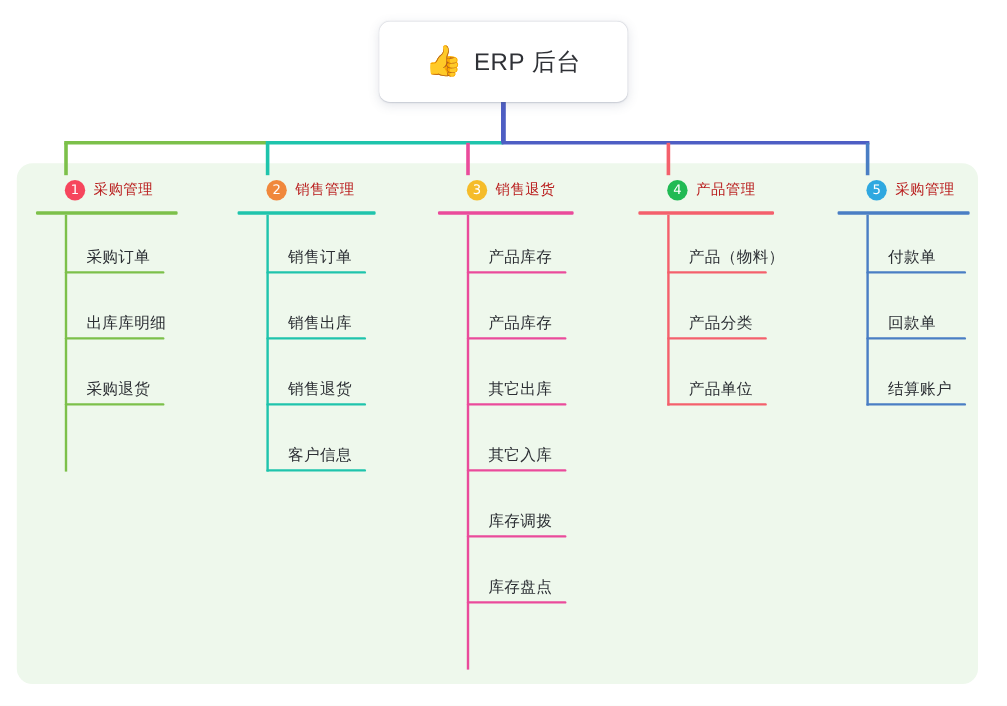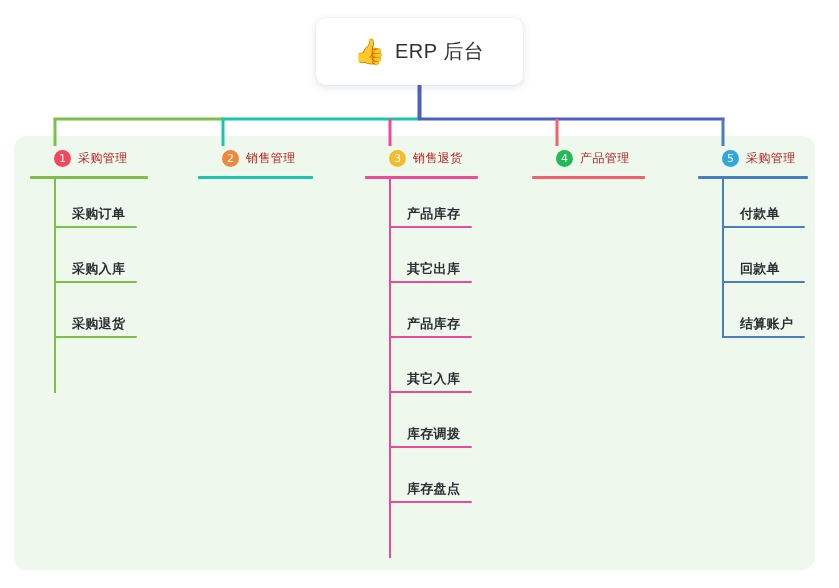--- a/index.html
+++ b/index.html
@@ -97,21 +97,20 @@
     letter-spacing: 0.4px;
   }
   .head-rule {
     height: 3px;
     border-radius: 1px;
     margin-top: 6px;
   }
   .items {
     position: relative;
     margin-top: 0;
-    font-weight: bold;
   }
   .spine {
     position: absolute;
     left: 24px;
     top: 0;
     width: 2px;
   }
   .leaf {
     position: relative;
     height: 55px;
@@ -164,54 +163,73 @@
         <span class="col-title">采购管理</span>
       </div>
       <div class="head-rule" style="background: rgb(124, 192, 74); width: 118px;"></div>
       <div class="items">
         <div class="spine" style="background: rgb(124, 192, 74); height: 214px;"></div>
         <div class="leaf">
           <span class="leaf-label">采购订单</span>
           <div class="leaf-rule" style="background: rgb(124, 192, 74);"></div>
         </div>
         <div class="leaf">
-          <span class="leaf-label">采购入库</span>
+          <span class="leaf-label">出库库明细</span>
           <div class="leaf-rule" style="background: rgb(124, 192, 74);"></div>
         </div>
         <div class="leaf">
           <span class="leaf-label">采购退货</span>
           <div class="leaf-rule" style="background: rgb(124, 192, 74);"></div>
         </div>
       </div>
     </div>
     <div class="column" style="left: 198px; top: 146px;">
       <div class="col-head">
         <span class="badge" style="background: rgb(240, 136, 60);">2</span>
         <span class="col-title">销售管理</span>
       </div>
       <div class="head-rule" style="background: rgb(31, 196, 172); width: 115px;"></div>
+      <div class="items">
+        <div class="spine" style="background: rgb(31, 196, 172); height: 214px;"></div>
+        <div class="leaf">
+          <span class="leaf-label">销售订单</span>
+          <div class="leaf-rule" style="background: rgb(31, 196, 172);"></div>
+        </div>
+        <div class="leaf">
+          <span class="leaf-label">销售出库</span>
+          <div class="leaf-rule" style="background: rgb(31, 196, 172);"></div>
+        </div>
+        <div class="leaf">
+          <span class="leaf-label">销售退货</span>
+          <div class="leaf-rule" style="background: rgb(31, 196, 172);"></div>
+        </div>
+        <div class="leaf">
+          <span class="leaf-label">客户信息</span>
+          <div class="leaf-rule" style="background: rgb(31, 196, 172);"></div>
+        </div>
+      </div>
     </div>
     <div class="column" style="left: 365px; top: 146px;">
       <div class="col-head">
         <span class="badge" style="background: rgb(245, 188, 42);">3</span>
         <span class="col-title">销售退货</span>
       </div>
       <div class="head-rule" style="background: rgb(234, 75, 155); width: 113px;"></div>
       <div class="items">
         <div class="spine" style="background: rgb(234, 75, 155); height: 379px;"></div>
         <div class="leaf">
           <span class="leaf-label">产品库存</span>
           <div class="leaf-rule" style="background: rgb(234, 75, 155);"></div>
         </div>
         <div class="leaf">
+          <span class="leaf-label">产品库存</span>
+          <div class="leaf-rule" style="background: rgb(234, 75, 155);"></div>
+        </div>
+        <div class="leaf">
           <span class="leaf-label">其它出库</span>
-          <div class="leaf-rule" style="background: rgb(234, 75, 155);"></div>
-        </div>
-        <div class="leaf">
-          <span class="leaf-label">产品库存</span>
           <div class="leaf-rule" style="background: rgb(234, 75, 155);"></div>
         </div>
         <div class="leaf">
           <span class="leaf-label">其它入库</span>
           <div class="leaf-rule" style="background: rgb(234, 75, 155);"></div>
         </div>
         <div class="leaf">
           <span class="leaf-label">库存调拨</span>
           <div class="leaf-rule" style="background: rgb(234, 75, 155);"></div>
         </div>
@@ -220,20 +238,35 @@
           <div class="leaf-rule" style="background: rgb(234, 75, 155);"></div>
         </div>
       </div>
     </div>
     <div class="column" style="left: 532px; top: 146px;">
       <div class="col-head">
         <span class="badge" style="background: rgb(33, 186, 84);">4</span>
         <span class="col-title">产品管理</span>
       </div>
       <div class="head-rule" style="background: rgb(244, 96, 108); width: 113px;"></div>
+      <div class="items">
+        <div class="spine" style="background: rgb(244, 96, 108); height: 159px;"></div>
+        <div class="leaf">
+          <span class="leaf-label">产品（物料）</span>
+          <div class="leaf-rule" style="background: rgb(244, 96, 108);"></div>
+        </div>
+        <div class="leaf">
+          <span class="leaf-label">产品分类</span>
+          <div class="leaf-rule" style="background: rgb(244, 96, 108);"></div>
+        </div>
+        <div class="leaf">
+          <span class="leaf-label">产品单位</span>
+          <div class="leaf-rule" style="background: rgb(244, 96, 108);"></div>
+        </div>
+      </div>
     </div>
     <div class="column" style="left: 698px; top: 146px;">
       <div class="col-head">
         <span class="badge" style="background: rgb(47, 168, 224);">5</span>
         <span class="col-title">采购管理</span>
       </div>
       <div class="head-rule" style="background: rgb(74, 126, 196); width: 110px;"></div>
       <div class="items">
         <div class="spine" style="background: rgb(74, 126, 196); height: 159px;"></div>
         <div class="leaf">

